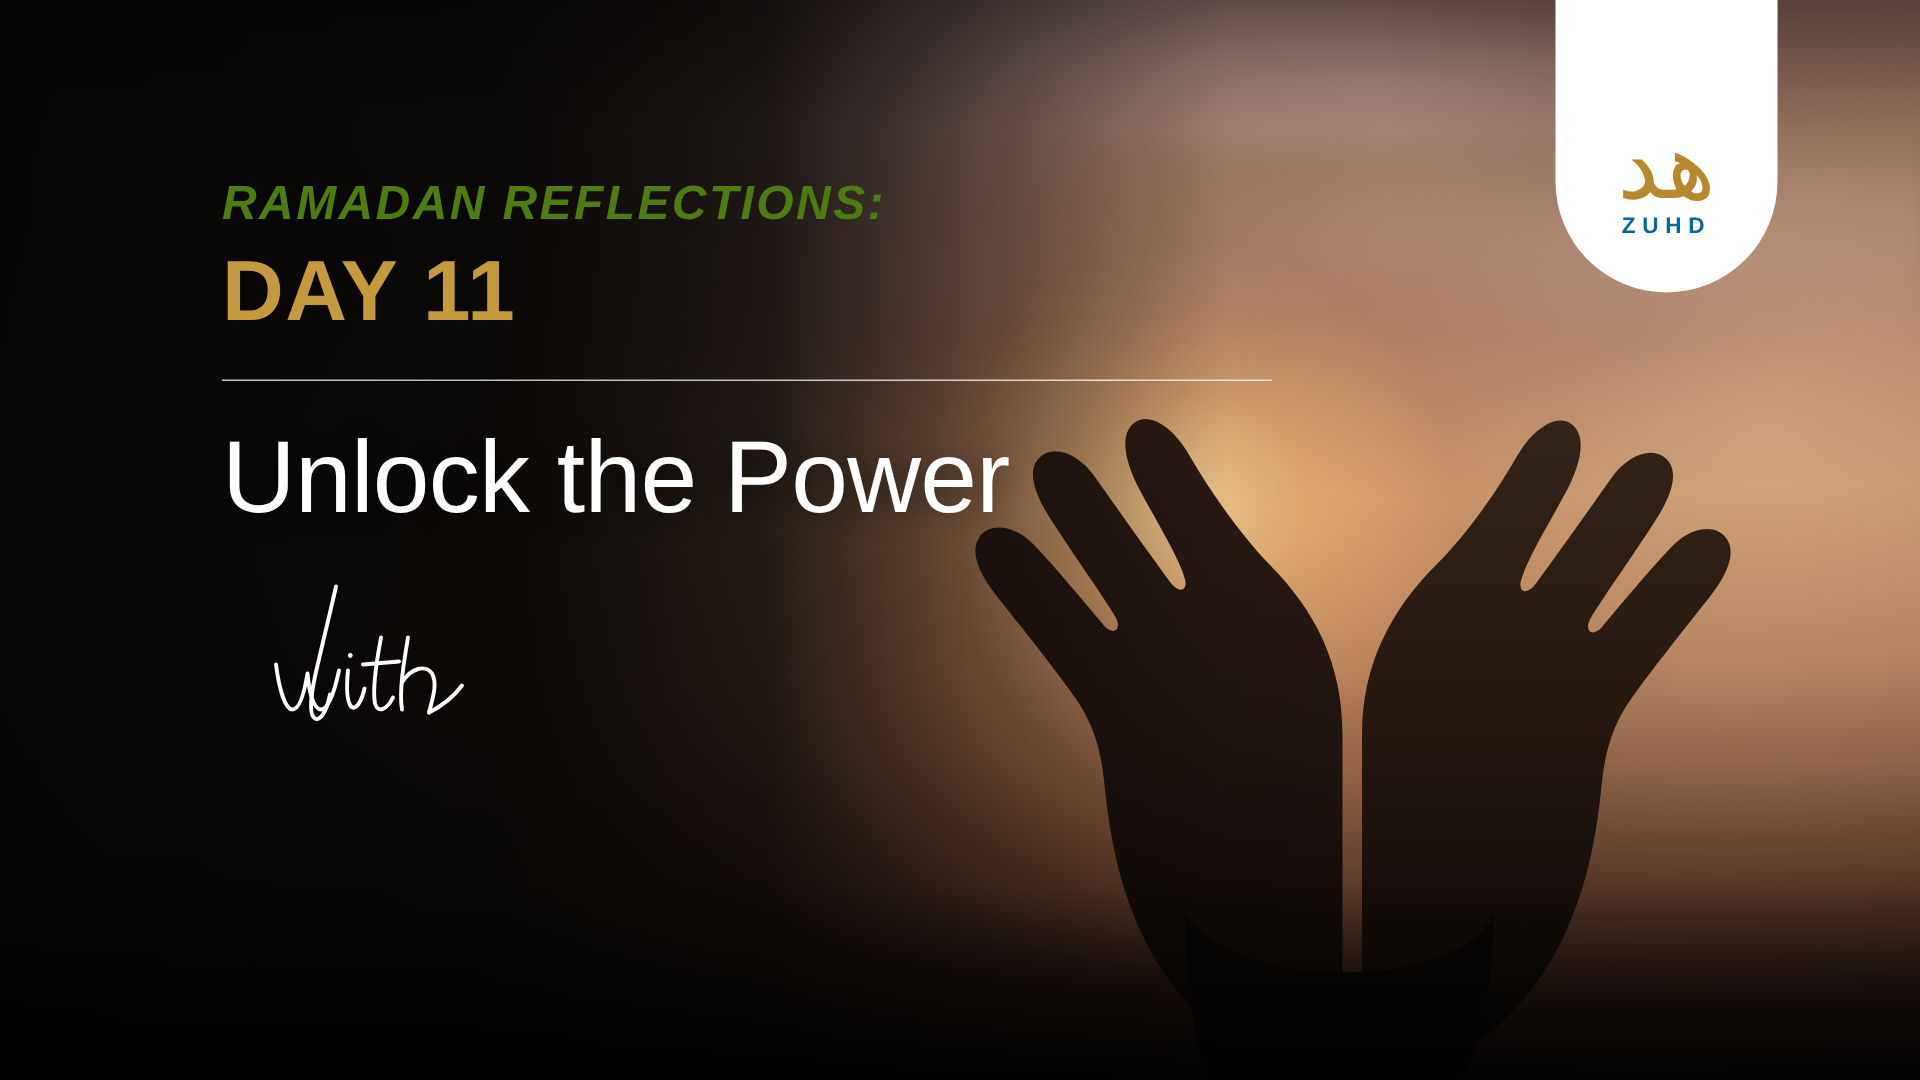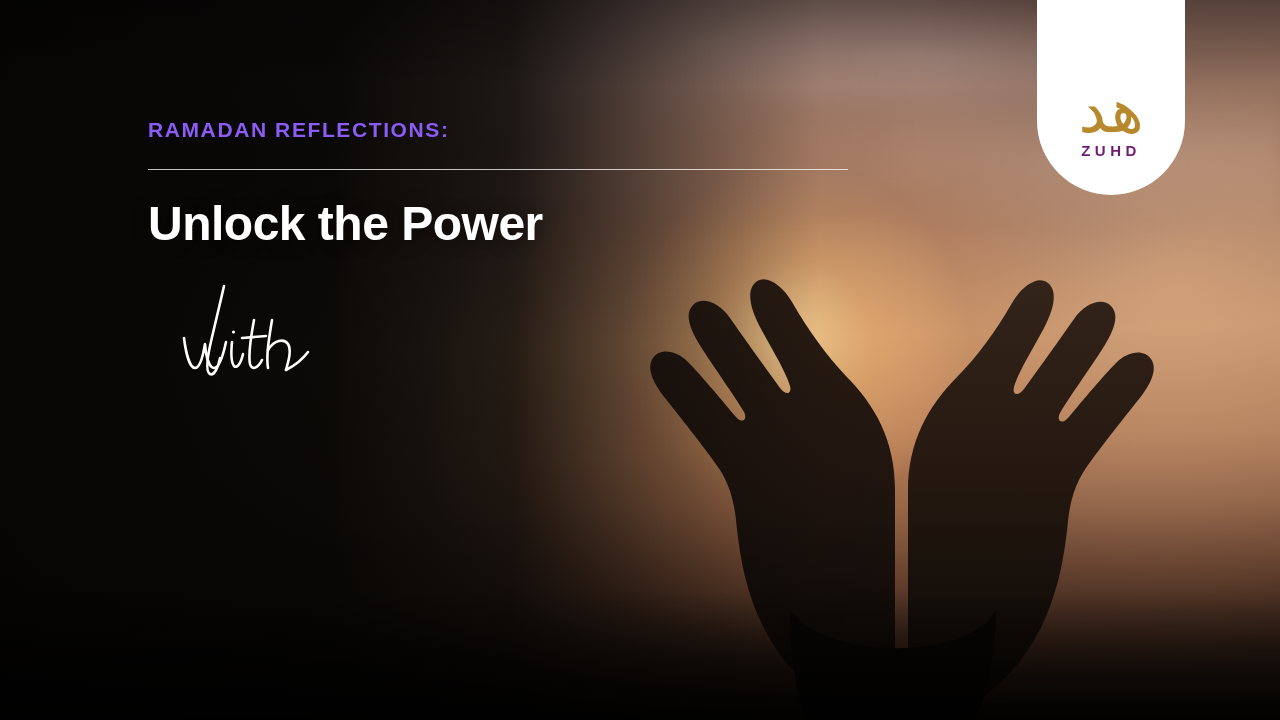--- a/index.html
+++ b/index.html
@@ -87,63 +87,64 @@
   }
   .logo-mark {
     color: #b8892c;
     font-size: 62px;
     line-height: 1;
     font-family: "DejaVu Sans", sans-serif;
     font-weight: 400;
     letter-spacing: -2px;
   }
   .logo-word {
-    color: #701a75;
+    color: #0369a1;
     font-size: 15px;
     letter-spacing: 4.5px;
     font-weight: 600;
     font-family: "Liberation Sans", sans-serif;
   }
 
   
   .content {
     position: absolute;
     left: 148px;
     top: 118px;
     width: 720px;
   }
   .series-kicker {
-    color: #8b5cf6;
-    font-size: 21px;
+    color: #4d7c0f;
+    font-size: 32px;
     font-weight: 700;
     letter-spacing: 1.6px;
     line-height: 1.1;
     margin: 0;
     font-family: "Liberation Sans", sans-serif;
+    font-style: italic;
   }
   .day-label {
     color: #c59a3d;
     font-size: 57px;
     font-weight: 700;
     letter-spacing: 1px;
     line-height: 1.05;
     margin: 12px 0 0 0;
     font-family: "Liberation Sans", sans-serif;
   }
   .divider {
     width: 700px;
     height: 1px;
     background: rgba(255,255,255,0.75);
     margin: 28px 0 0 0;
     border: 0;
   }
   .title {
     color: #ffffff;
-    font-size: 48px;
-    font-weight: 700;
+    font-size: 68px;
+    font-weight: 400;
     line-height: 1.08;
     letter-spacing: -0.5px;
     margin: 28px 0 0 0;
     font-family: "Liberation Sans", sans-serif;
     text-shadow: 0 2px 18px rgba(0,0,0,0.45);
   }
   .title .line { display: block; }
 
   .presenter-row {
     position: relative;
@@ -214,20 +215,21 @@
   <div class="bg-vignette-bottom"></div>
   <div class="bg-vignette-top"></div>
 
   <div class="logo-badge">
     <div class="logo-mark">هد</div>
     <div class="logo-word">ZUHD</div>
   </div>
 
   <div class="content">
     <p class="series-kicker">RAMADAN REFLECTIONS:</p>
+    <p class="day-label">DAY 11</p>
     <hr class="divider">
     <h1 class="title">
       <span class="line">Unlock the Power</span>
     </h1>
 
     <div class="presenter-row">
       <div class="with-script">
         <svg width="170" height="120" viewBox="0 0 170 120" xmlns="http://www.w3.org/2000/svg">
           <g fill="none" stroke="#ffffff" stroke-width="2.6" stroke-linecap="round" stroke-linejoin="round">
 

